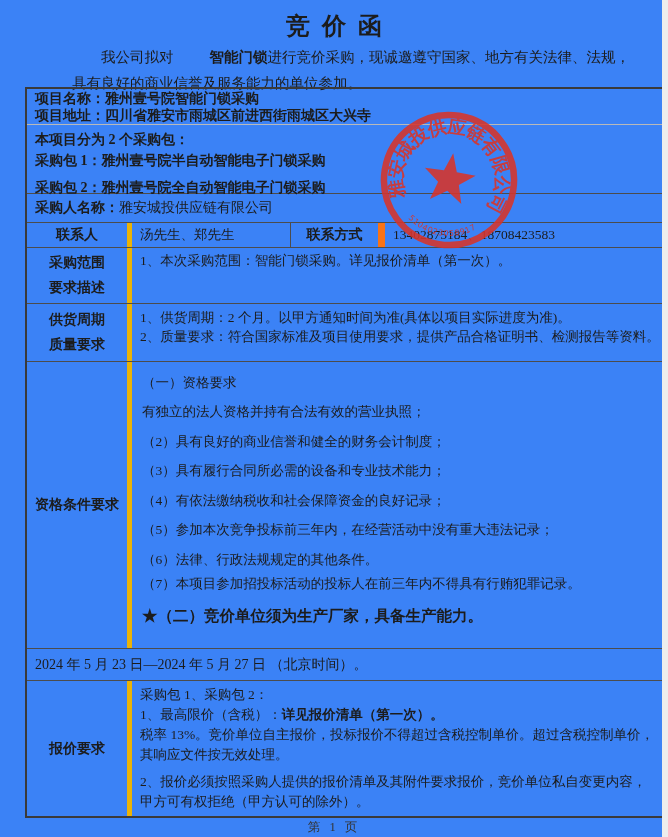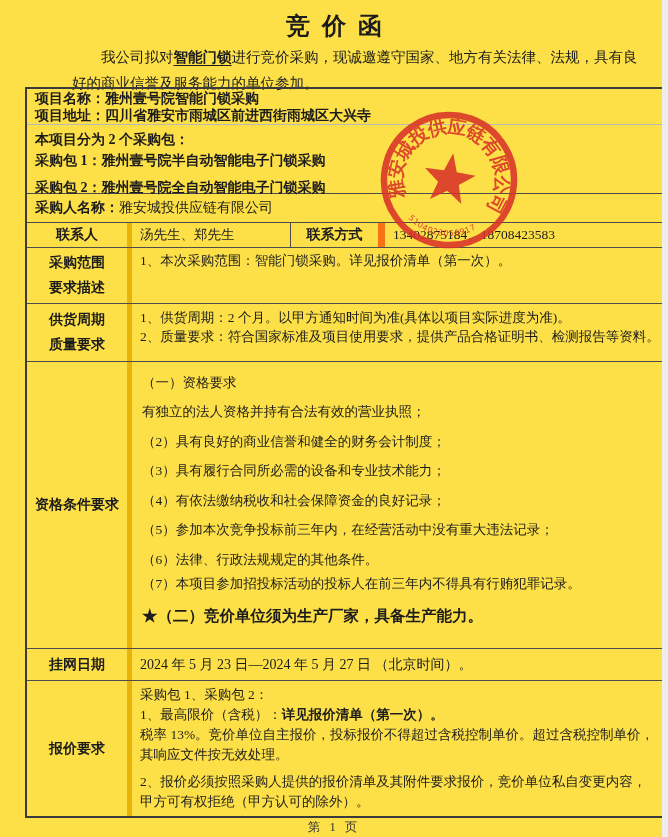--- a/index.html
+++ b/index.html
@@ -1,25 +1,25 @@
 <!DOCTYPE html>
 <html><head>
 <meta charset="utf-8">
 <style>
   * { box-sizing: border-box; margin: 0; padding: 0; }
   html,body { background:#fff; }
   body { font-family: "Liberation Serif", "DejaVu Serif", serif; color:#1c1c1c; }
-  .page { position:relative; width:668px; height:837px; background:#fde047; overflow:hidden; }
+  .page { position:relative; width:668px; height:837px; background:#3b82f6; overflow:hidden; }
 
   .title { position:absolute; top:10px; left:0; width:100%; text-align:center;
            font-size:24px; font-weight:bold; letter-spacing:12px; text-indent:12px; }
 
   .intro { position:absolute; top:44px; left:72px; width:570px;
            font-size:14.5px; line-height:26px; text-indent:29px; }
-  .intro .hl { font-weight:bold; text-decoration:underline; text-underline-offset:3px; }
+  .intro .hl { font-weight:bold; text-underline-offset:3px;margin-left:36px; }
 
   .btable { position:absolute; left:25px; top:87px; width:659px; height:731px;
             border:2px solid #3a3a3a; display:flex; flex-direction:column;
             font-size:13.5px; background:transparent;justify-content:space-between; }
   .trow { display:flex; width:100%; border-bottom:1px solid #4c4c4c; }
   .trow:last-child { border-bottom:none; }
   .trow.faint-bottom { border-bottom:1px solid #b9b9b9; }
   .label-cell { width:105px; min-width:105px; border-right:5px solid #eab308;
                 display:flex; flex-direction:column; align-items:center; justify-content:center;
                 font-weight:bold; font-size:14px; text-align:center; }
@@ -122,21 +122,20 @@
         <div class="qual-line">（3）具有履行合同所必需的设备和专业技术能力；</div>
         <div class="qual-line">（4）有依法缴纳税收和社会保障资金的良好记录；</div>
         <div class="qual-line">（5）参加本次竞争投标前三年内，在经营活动中没有重大违法记录；</div>
         <div class="qual-line">（6）法律、行政法规规定的其他条件。</div>
         <div class="qual-tight">（7）本项目参加招投标活动的投标人在前三年内不得具有行贿犯罪记录。</div>
         <div class="qual-star">★（二）竞价单位须为生产厂家，具备生产能力。</div>
       </div>
     </div>
 
     <div class="trow r8">
-      <div class="label-cell">挂网日期</div>
       <div class="content-cell">2024 年 5 月 23 日—2024 年 5 月 27 日 （北京时间）。</div>
     </div>
 
     <div class="trow r9">
       <div class="label-cell">报价要求</div>
       <div class="content-cell">
         <div>采购包 1、采购包 2：</div>
         <div><span>1、最高限价（含税）：</span><span class="bold">详见报价清单（第一次）。</span></div>
         <div>税率 13%。竞价单位自主报价，投标报价不得超过含税控制单价。超过含税控制单价，</div>
         <div>其响应文件按无效处理。</div>

